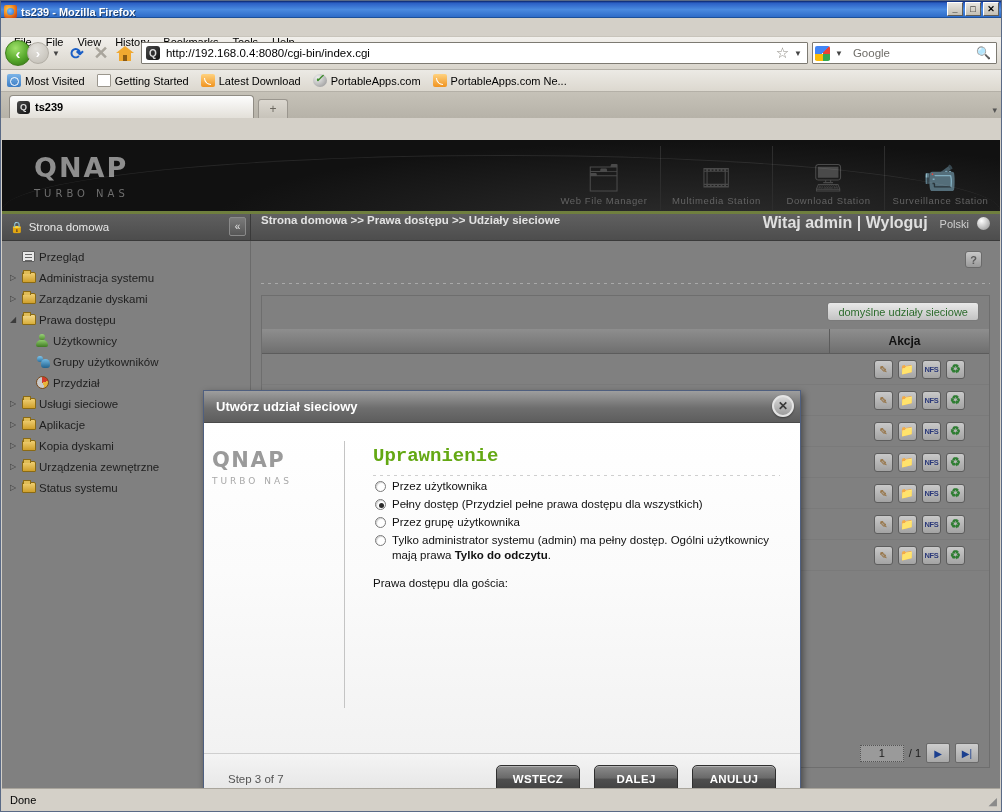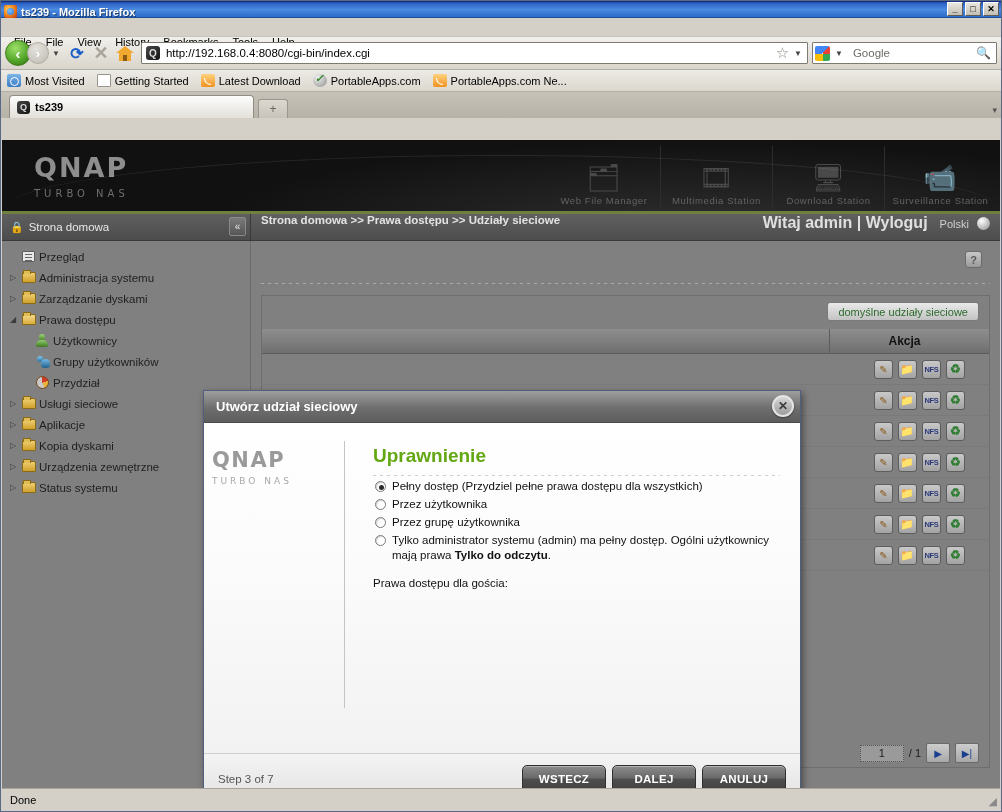--- a/index.html
+++ b/index.html
@@ -233,40 +233,40 @@
     justify-content:center;box-shadow:0 1px 2px rgba(0,0,0,.4);}
   .modal-body{height:330px;background:linear-gradient(to bottom,#ffffff 0%,#fbfbfb 45%,#f2f2f2 100%);
     display:flex;}
   .modal-left{width:140px;padding:25px 0 0 8px;}
   .ml-q{font-size:21px;font-weight:bold;letter-spacing:1.5px;color:#9a9a9a;
     font-family:"DejaVu Sans",sans-serif;}
   .ml-sub{font-size:9px;letter-spacing:3px;color:#a8a8a8;margin-top:4px;
     font-family:"DejaVu Sans",sans-serif;}
   .modal-div{width:1px;background:#c4c4c4;margin:18px 0 45px 0;}
   .modal-right{flex:1;padding:22px 20px 0 28px;}
-  .step-title{font-size:19px;color:#63a813;font-weight:bold;font-family:Liberation Sans, sans-serif;}
+  .step-title{font-size:19px;color:#63a813;font-weight:bold;font-family:Liberation Mono, monospace;}
   .step-rule{margin-top:8px;height:1px;
     background:repeating-linear-gradient(to right,#cfcfcf 0 3px,transparent 3px 7px);}
   .intro{margin-top:12px;font-size:11.5px;color:#111;line-height:15px;}
   .opt{display:flex;align-items:flex-start;margin-top:3px;font-size:11.5px;color:#111;
     line-height:15px;}
   .rdo{width:11px;height:11px;border-radius:50%;background:#fff;
     border:1px solid #7a7a7a;box-shadow:inset 1px 1px 1px rgba(0,0,0,.18);
     margin:2px 6px 0 2px;flex:none;position:relative;}
   .rdo.on:after{content:"";position:absolute;left:2.5px;top:2.5px;width:5px;height:5px;
     border-radius:50%;background:#2a2a2a;}
   .rdo.focus{outline:1px dotted #555;outline-offset:1px;}
   .opt b{font-weight:bold;}
   .guest-label{margin-top:14px;font-size:11.5px;color:#111;}
   .guest-row{display:flex;align-items:center;margin-top:4px;font-size:11.5px;color:#111;}
   .guest-row .gi{display:flex;align-items:center;margin-right:18px;}
   .modal-foot{height:50px;background:linear-gradient(to bottom,#f4f4f4,#e2e2e2);
-    border-top:1px solid #cfcfcf;display:flex;align-items:center;padding:0 14px;}
+    border-top:1px solid #cfcfcf;display:flex;align-items:center;padding:0 24px;}
   .stepno{font-size:11.5px;color:#555;}
-  .btns{margin-left:auto;display:flex;gap:6px;text-align:right;}
+  .btns{margin-left:auto;display:flex;gap:14px;text-align:right;}
   .dbtn{width:84px;height:28px;border-radius:5px;
     background:linear-gradient(to bottom,#8c8c8c 0%,#6a6a6a 45%,#4e4e4e 52%,#3f3f3f 100%);
     border:1px solid #2f2f2f;box-shadow:inset 0 1px 0 rgba(255,255,255,.35);
     color:#fff;font-size:11.5px;font-weight:bold;display:flex;align-items:center;
     justify-content:center;letter-spacing:.3px;}
 </style>
 </head>
 <body>
 
 <div id="ff-window">
@@ -551,26 +551,26 @@
         <div class="modal-left">
           <div class="ml-q">QNAP</div>
           <div class="ml-sub">TURBO NAS</div>
         </div>
         <div class="modal-div"></div>
         <div class="modal-right">
           <div class="step-title">Uprawnienie</div>
           <div class="step-rule"></div>
 
           <div class="opt">
+            <span class="rdo"></span>
+            <span>Przez użytkownika</span>
+          </div>
+          <div class="opt">
             <span class="rdo on"></span>
             <span>Pełny dostęp (Przydziel pełne prawa dostępu dla wszystkich)</span>
-          </div>
-          <div class="opt">
-            <span class="rdo"></span>
-            <span>Przez użytkownika</span>
           </div>
           <div class="opt">
             <span class="rdo"></span>
             <span>Przez grupę użytkownika</span>
           </div>
           <div class="opt">
             <span class="rdo"></span>
             <span><span>Tylko administrator systemu (admin) ma pełny dostęp. Ogólni użytkownicy mają prawa </span><b>Tylko do odczytu</b><span>.</span></span>
           </div>
 

